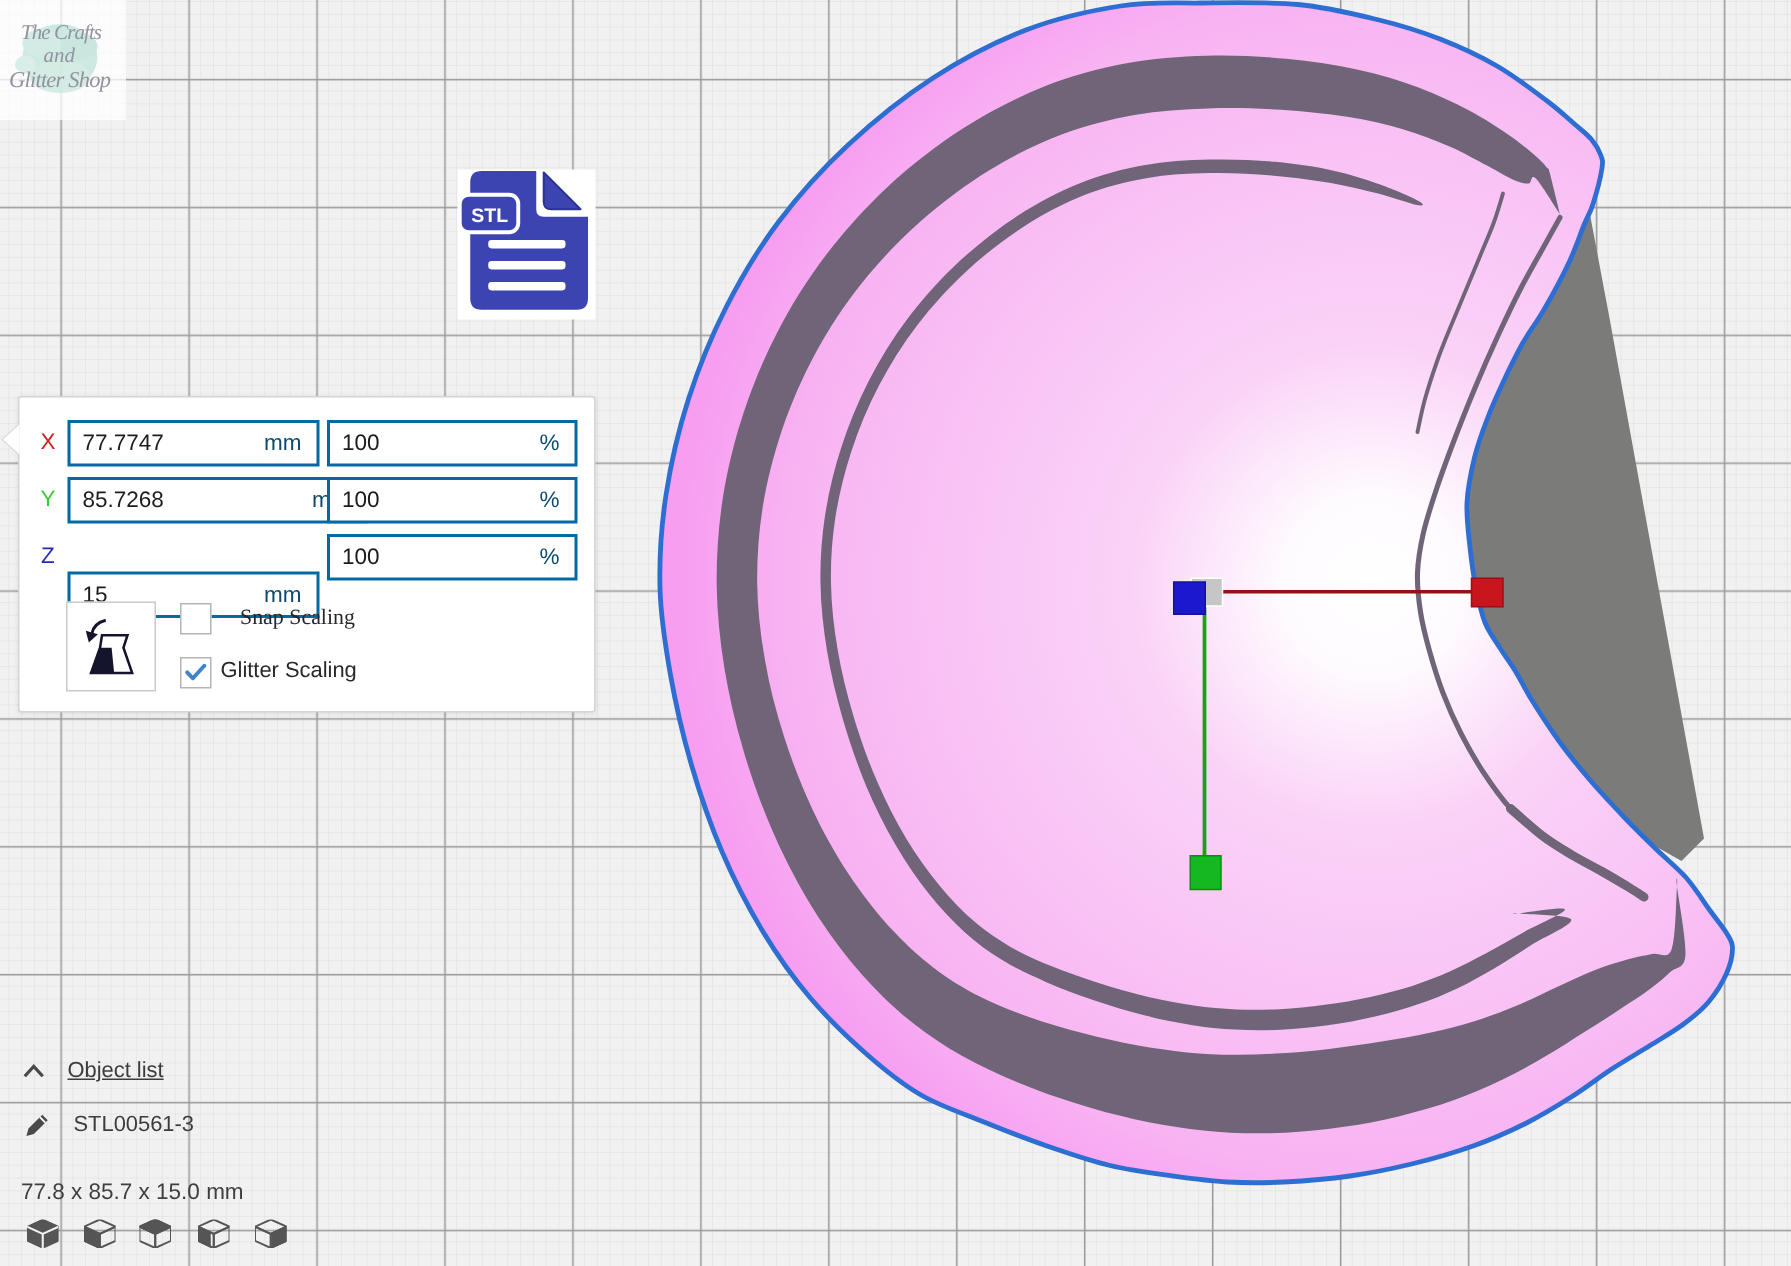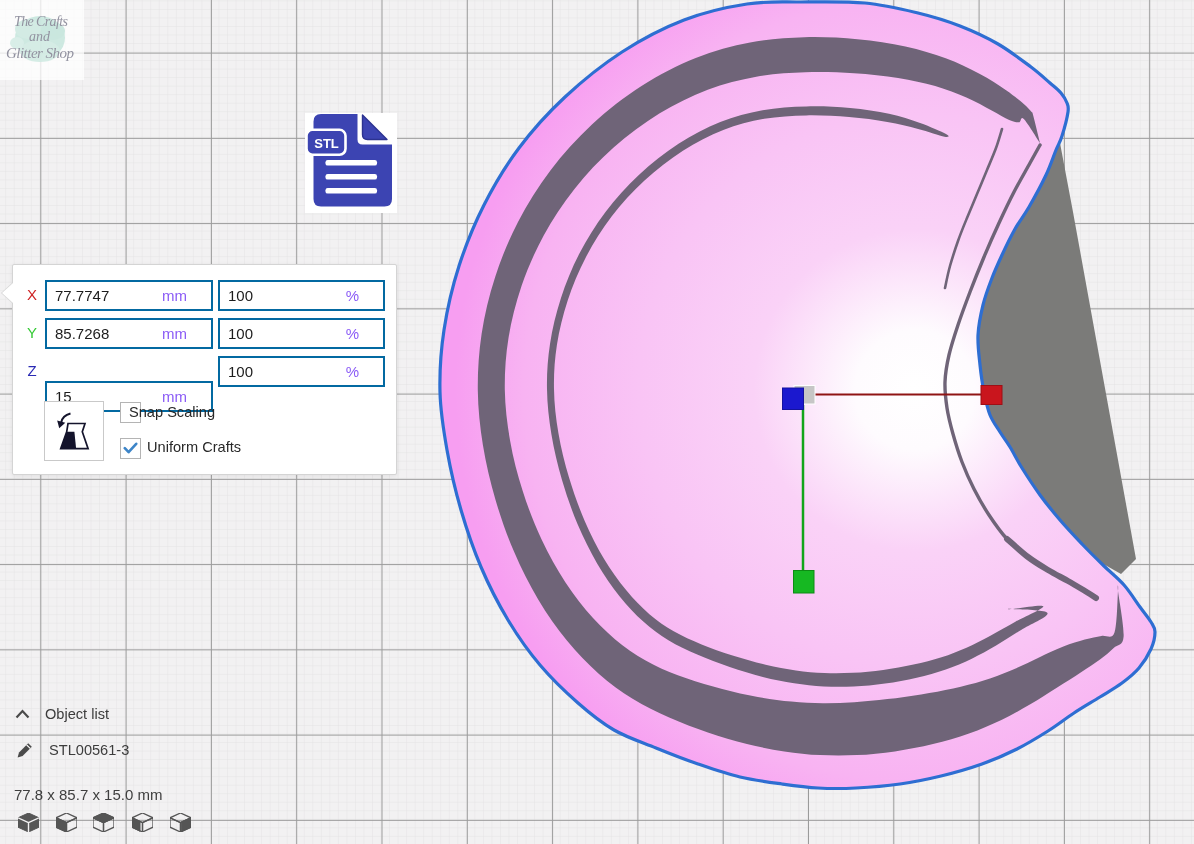--- a/index.html
+++ b/index.html
@@ -8,21 +8,21 @@
   svg.bg{position:absolute;left:0;top:0;}
   .panel{position:absolute;left:12px;top:264px;width:383px;height:209px;
     background:#fff;border:1px solid #d4d4d4;border-radius:2px;box-shadow:0 1px 4px rgba(0,0,0,.08);}
   .notch{position:absolute;left:-11px;top:18px;width:0;height:0;
     border-top:10px solid transparent;border-bottom:10px solid transparent;border-right:11px solid #fff;
     filter:drop-shadow(-1px 0 0 #d4d4d4);}
   .row{position:absolute;left:0;height:29px;}
   .axis{position:absolute;width:32px;text-align:center;font-size:15px;line-height:29px;}
   .ibox{position:absolute;height:27px;border:2px solid #0369a1;background:#fff;font-size:15px;color:#1c1c1c;}
   .ibox .val{position:absolute;left:8px;top:0;line-height:27px;}
-  .ibox .unit{position:absolute;right:24px;top:0;line-height:27px;color:#8b5cf6;}
+  .ibox .unit{position:absolute;right:10px;top:0;line-height:27px;color:#0c4a6e;}
   .cb{position:absolute;width:19px;height:19px;border:1px solid #b4b4b4;background:#fff;}
   .cblabel{position:absolute;font-size:14.6px;color:#282828;}
   .btool{position:absolute;left:31px;top:136px;width:58px;height:58px;border:1px solid #c9c9c9;background:#fff;}
   .bltext{position:absolute;color:#3c3c3c;}
 </style>
 </head>
 <body>
 <div id="stage">
 <svg class="bg" width="1194" height="844" viewBox="0 0 1194 844">
   <defs>
@@ -101,21 +101,21 @@
           <span class="val">77.7747</span>
           <span class="unit">mm</span>
         </div>
     <div class="ibox" style="left:205px;width:163px;">
           <span class="val">100</span>
           <span class="unit">%</span>
         </div>
   </div>
   <div class="row" style="top:53px;">
     <div class="axis" style="left:3px;color:#35ca35;">Y</div>
-    <div class="ibox" style="left:32px;width:164px;">
+    <div class="ibox" style="left:32px;width:164px;padding-left:32px;">
           <span class="val">85.7268</span>
           <span class="unit">mm</span>
         </div>
     <div class="ibox" style="left:205px;width:163px;">
           <span class="val">100</span>
           <span class="unit">%</span>
         </div>
   </div>
   <div class="row" style="top:91px;">
     <div class="axis" style="left:3px;color:#2a2ab4;">Z</div>
@@ -130,32 +130,32 @@
   </div>
   <div class="btool">
     <svg width="58" height="58" viewBox="0 0 58 58">
       <path d="M 23,21.5 L 40,21.5 L 37.3,29.8 L 43.1,46.6 L 15.7,46.6 L 21.7,29.8 Z" fill="#fff" stroke="#14142c" stroke-width="1.7" stroke-linejoin="miter"></path>
       <path d="M 21.7,29.8 L 29.4,29.8 L 31.1,46.6 L 15.7,46.6 Z" fill="#14142c"></path>
       <path d="M 25.5,11.5 Q 17.5,13.5 16.2,20.5" fill="none" stroke="#14142c" stroke-width="2"></path>
       <path d="M 12.2,18.5 L 20.3,20.8 L 14.2,26.3 Z" fill="#14142c"></path>
     </svg>
   </div>
   <div class="cb" style="left:107px;top:137px;"></div>
-  <div class="cblabel" style="left:116px;top:139px;">Snap Scaling</div>
+  <div class="cblabel" style="left:147px;top:139px;font-family:Liberation Serif, serif;">Snap Scaling</div>
   <div class="cb" style="left:107px;top:173px;"></div>
   <svg style="position:absolute;left:110px;top:177px;" width="15" height="12" viewBox="0 0 15 12">
     <path d="M 1.8,6.2 L 5.6,10.2 L 13.2,1.8" fill="none" stroke="#3d85c8" stroke-width="2.6" stroke-linecap="round" stroke-linejoin="round"></path>
   </svg>
-  <div class="cblabel" style="left:134px;top:174px;">Uniform Crafts</div>
+  <div class="cblabel" style="left:134px;top:174px;">Glitter Scaling</div>
 </div>
 
 <svg style="position:absolute;left:15px;top:708px;" width="15" height="12" viewBox="0 0 15 12">
   <path d="M 1.5,9.5 L 7.5,3 L 13.5,9.5" fill="none" stroke="#4a4a4a" stroke-width="2.2"></path>
 </svg>
-<div class="bltext" style="left:45px;top:706px;font-size:14.6px;">Object list</div>
+<div class="bltext" style="left:45px;top:706px;font-size:14.6px;text-decoration:underline;">Object list</div>
 <svg style="position:absolute;left:16px;top:741px;" width="18" height="18" viewBox="0 0 18 18">
   <g fill="#4a4a4a">
     <path d="M 12.2,2.2 L 15.8,5.8 L 6.6,15 L 1.6,16.4 L 3,11.4 Z"></path>
   </g>
   <path d="M 10.6,3.8 L 14.2,7.4" stroke="#ffffff" stroke-width="1.2"></path>
 </svg>
 <div class="bltext" style="left:49px;top:742px;font-size:14.6px;">STL00561-3</div>
 <div class="bltext" style="left:14px;top:771px;font-size:15px;color:#3f3f3f;margin-top:15px;">77.8 x 85.7 x 15.0 mm</div>
 
 <div id="cubes" style="position:absolute;left:0;top:0;">

